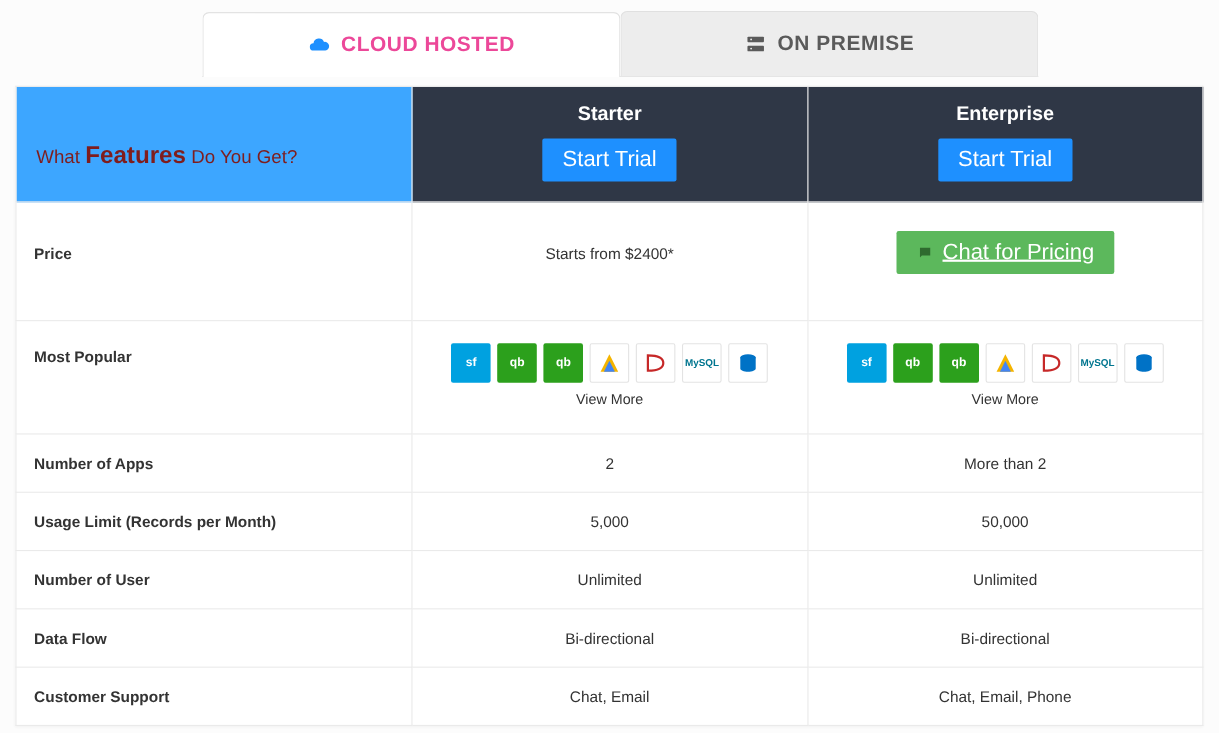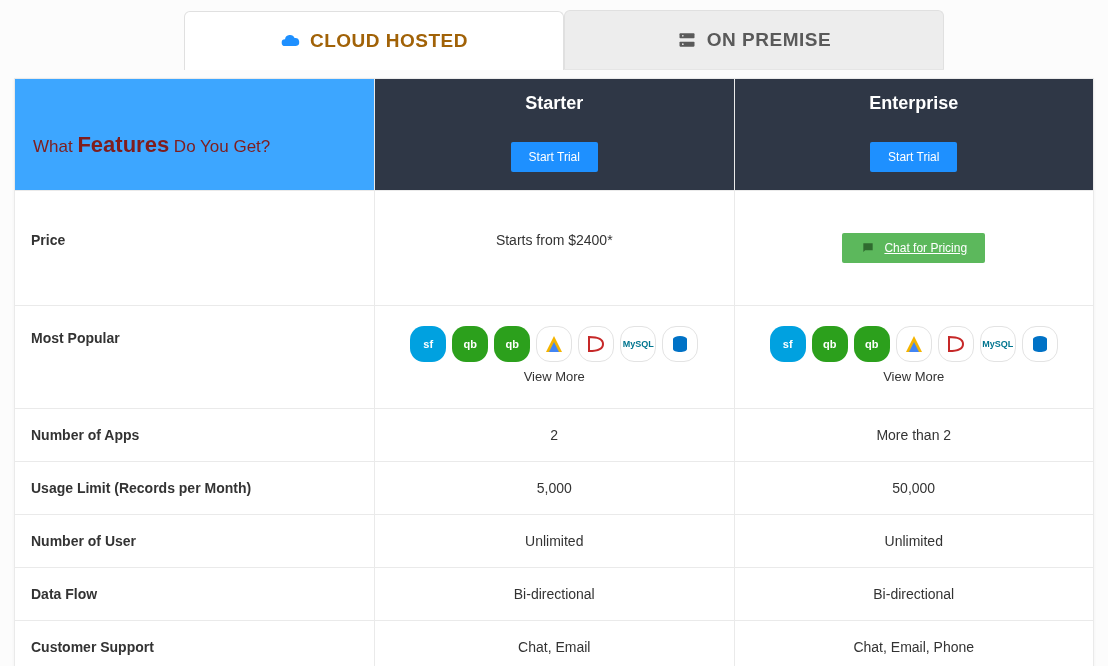--- a/index.html
+++ b/index.html
@@ -33,21 +33,21 @@
     background: #ededed;
     color: #5a5a5a;
     border: 1px solid #e0e0e0;
     border-bottom: none;
     border-radius: 6px 6px 0 0;
     cursor: pointer;
     display:flex; align-items:center; justify-content:center; gap:10px;
   }
   .tab.active {
     background: #fff;
-    color: #a16207;
+    color: #ec4899;
     border-color: #e0e0e0;
     position: relative;
     top: 1px;
   }
   .tab svg { width:20px; height:20px; }
 
   
   table.cmp {
     width: 100%;
     border-collapse: collapse;
@@ -75,26 +75,25 @@
     text-align: center;
     padding: 14px 10px 18px;
     font-weight: 600;
     font-size: 18px;
   }
   th.plan-head .plan-name { display:block; margin-bottom:12px; }
   .btn {
     display:inline-block;
     padding: 8px 18px;
     border-radius: 2px;
-    font-size: 12px;
+    font-size: 20px;
     font-weight: 500;
     color:#fff;
     cursor:pointer;
     border:none;
-    margin-top:16px;
   }
   .btn-blue { background:#1E90FF; }
   .btn-green { background:#5cb85c; display:inline-flex; align-items:center; gap:8px;text-decoration:underline;}
   .btn-green svg{width:16px;height:14px; fill:#2f6b2f;}
 
   td.row-label {
     font-weight: 700;
     font-size: 14px;
     color: #333;
     padding: 18px 16px;
@@ -106,21 +105,21 @@
     font-size:14px;
     color:#333;
   }
   .row-tall td.row-label, .row-tall td.cell { padding-top:26px; padding-bottom:42px;}
   .check { font-size:20px; }
 
   
   .apps { display:flex; gap:6px; justify-content:center; margin-bottom:6px;}
   .app-ic {
     width:36px; height:36px;
-    border-radius:14px;
+    border-radius:2px;
     border:1px solid #e3e3e3;
     background:#fff;
     display:flex; align-items:center; justify-content:center;
     font-size:11px; font-weight:700;
   }
   .app-salesforce{background:#00a1e0;color:#fff;border:none;}
   .app-qbo{background:#2ca01c;color:#fff;border:none;}
   .app-qbd{background:#2ca01c;color:#fff;border:none;}
   .app-gp{color:#333;}
   .app-dyn365{color:#c00;}

